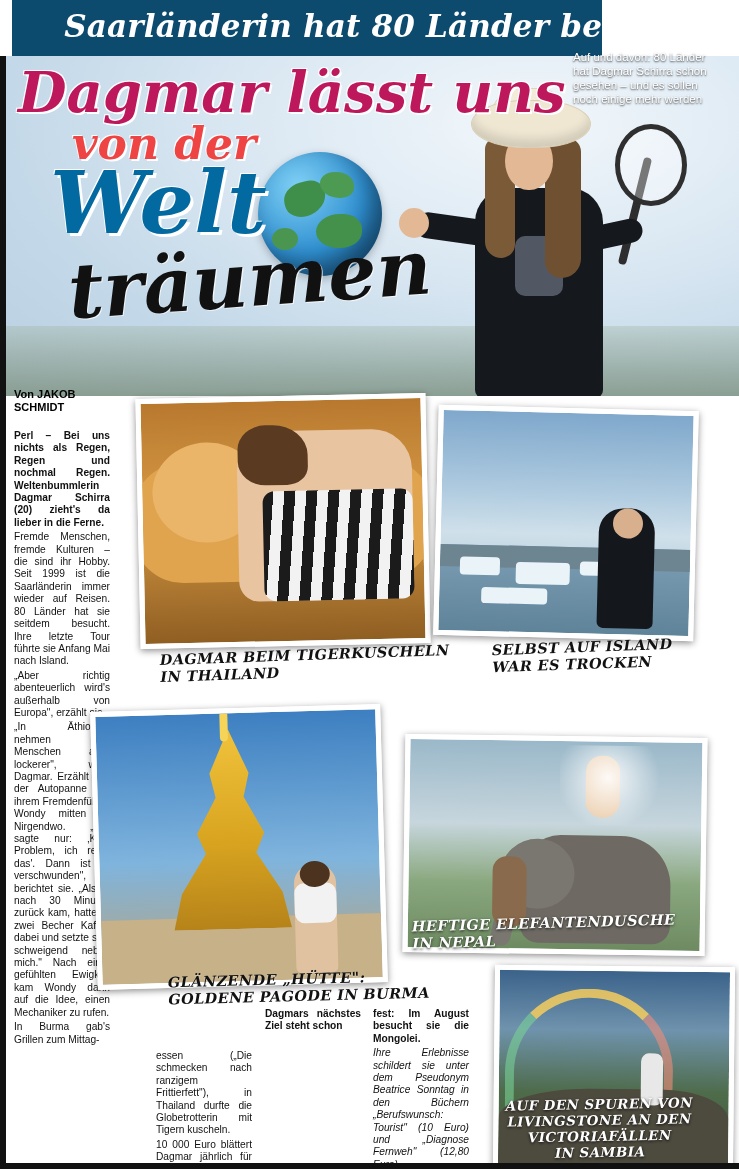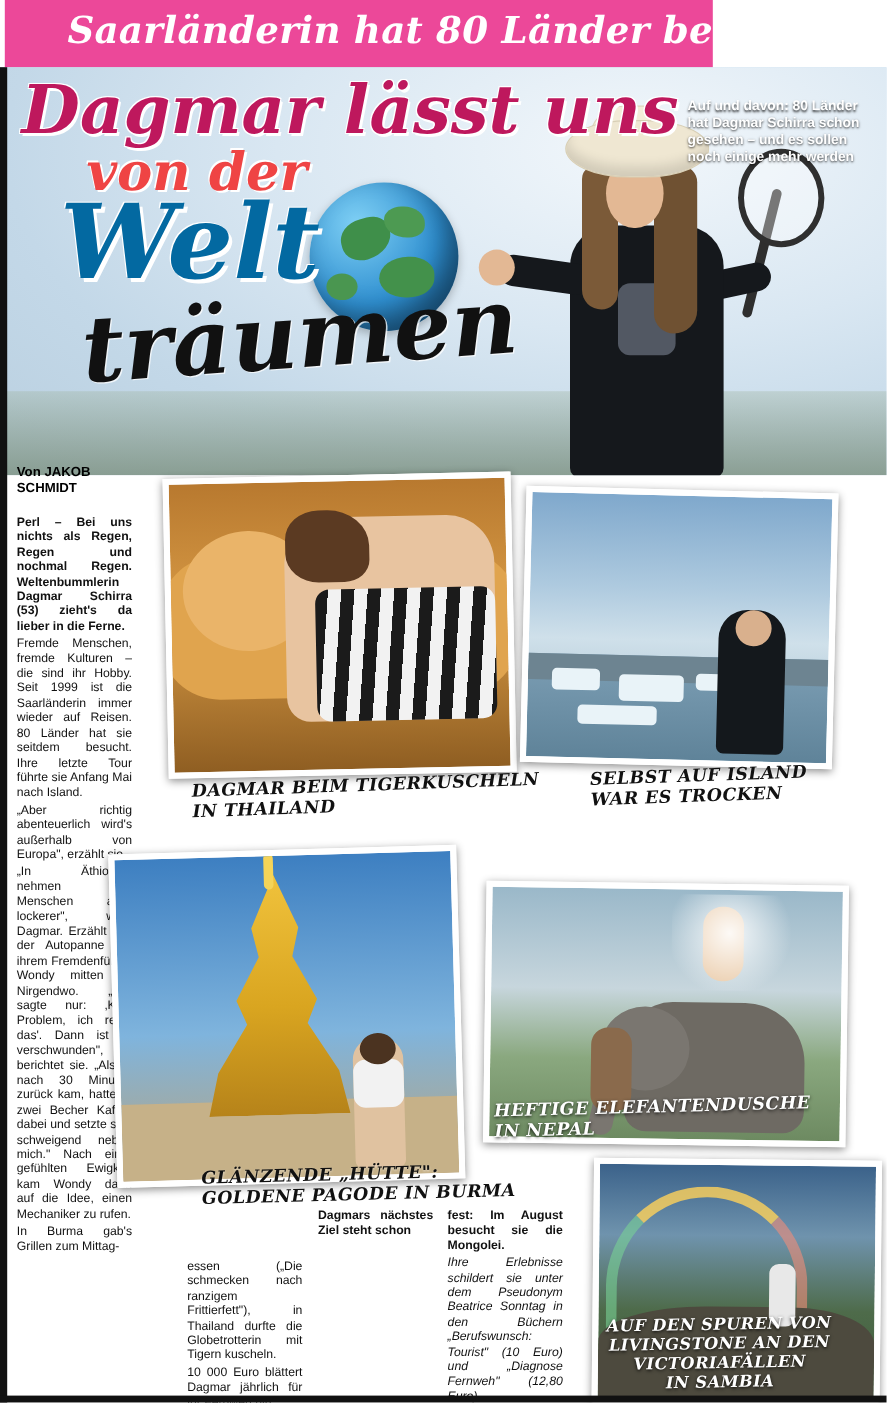--- a/index.html
+++ b/index.html
@@ -14,23 +14,23 @@
     position: relative;
     width: 739px;
     height: 1169px;
     overflow: hidden;
     background: #ffffff;
   }
 
   
   .kicker-bar {
     position: absolute;
-    left: 4px; top: 0;
+    left: 12px; top: 0;
     width: 590px; height: 64px;
-    background: #ec4899;
+    background: #0c4a6e;
   }
   .kicker-text {
     position: absolute;
     left: 0; top: 8px;
     width: 739px;
     text-align: center;
     color: #ffffff;
     font-family: "DejaVu Serif", "Liberation Serif", serif;
     font-weight: bold;
     font-style: italic;
@@ -167,23 +167,23 @@
     font-style: italic; font-weight: bold;
     font-size: 76px; line-height: 76px;
     color: #111;
     white-space: nowrap;
     transform: rotate(-4deg);
     text-shadow: 1px 1px 0 rgba(255,255,255,0.75);
   }
 
   
   .topright-cap {
-    position: absolute; right: 16px; top: 82px; width: 150px;
+    position: absolute; right: 16px; top: 50px; width: 150px;
     color: #ffffff;
-    font-size: 11.5px; line-height: 14px; font-weight: bold;
+    font-size: 11.5px; line-height: 14px; font-weight: normal;
     text-shadow: 0 1px 2px rgba(0,0,0,0.8);
   }
 
   
   .byline {
     position: absolute; left: 14px; top: 388px; width: 110px;
     font-size: 11px; line-height: 13px; font-weight: bold; color: #000;
   }
 
   
@@ -340,21 +340,21 @@
     <div class="hl2">von der</div>
     <div class="hl3">Welt</div>
     <div class="hl4">träumen</div>
   </div>
 
   <div class="topright-cap">Auf und davon: 80 Länder hat Dagmar Schirra schon gesehen – und es sollen noch einige mehr werden</div>
 
   <div class="byline">Von JAKOB SCHMIDT</div>
 
   <div class="col" id="col-left">
-      <p><b>Perl – Bei uns nichts als Regen, Regen und nochmal Regen. Weltenbummlerin Dagmar Schirra (53) zieht's da lieber in die Ferne.</b></p>
+      <p><b>Perl – Bei uns nichts als Regen, Regen und nochmal Regen. Weltenbummlerin Dagmar Schirra (20) zieht's da lieber in die Ferne.</b></p>
       <p>Fremde Menschen, fremde Kulturen – die sind ihr Hobby. Seit 1999 ist die Saarländerin immer wieder auf Reisen. 80 Länder hat sie seitdem besucht. Ihre letzte Tour führte sie Anfang Mai nach Island.</p>
       <p>„Aber richtig abenteuerlich wird's außerhalb von Europa", erzählt sie.</p>
       <p>„In Äthiopien nehmen die Menschen alles lockerer", weiß Dagmar. Erzählt von der Autopanne mit ihrem Fremdenführer Wondy mitten im Nirgendwo. „Der sagte nur: ‚Kein Problem, ich regle das'. Dann ist er verschwunden", berichtet sie. „Als er nach 30 Minuten zurück kam, hatte er zwei Becher Kaffee dabei und setzte sich schweigend neben mich." Nach einer gefühlten Ewigkeit kam Wondy dann auf die Idee, einen Mechaniker zu rufen.</p>
       <p>In Burma gab's Grillen zum Mittag-</p>
     </div>
   <div class="col" id="col-b1">
       <p>essen („Die schmecken nach ranzigem Frittierfett"), in Thailand durfte die Globetrotterin mit Tigern kuscheln.</p>
       <p>10 000 Euro blättert Dagmar jährlich für ihr Fernweh hin.</p>
     </div>
   <div class="col" id="col-b2">

